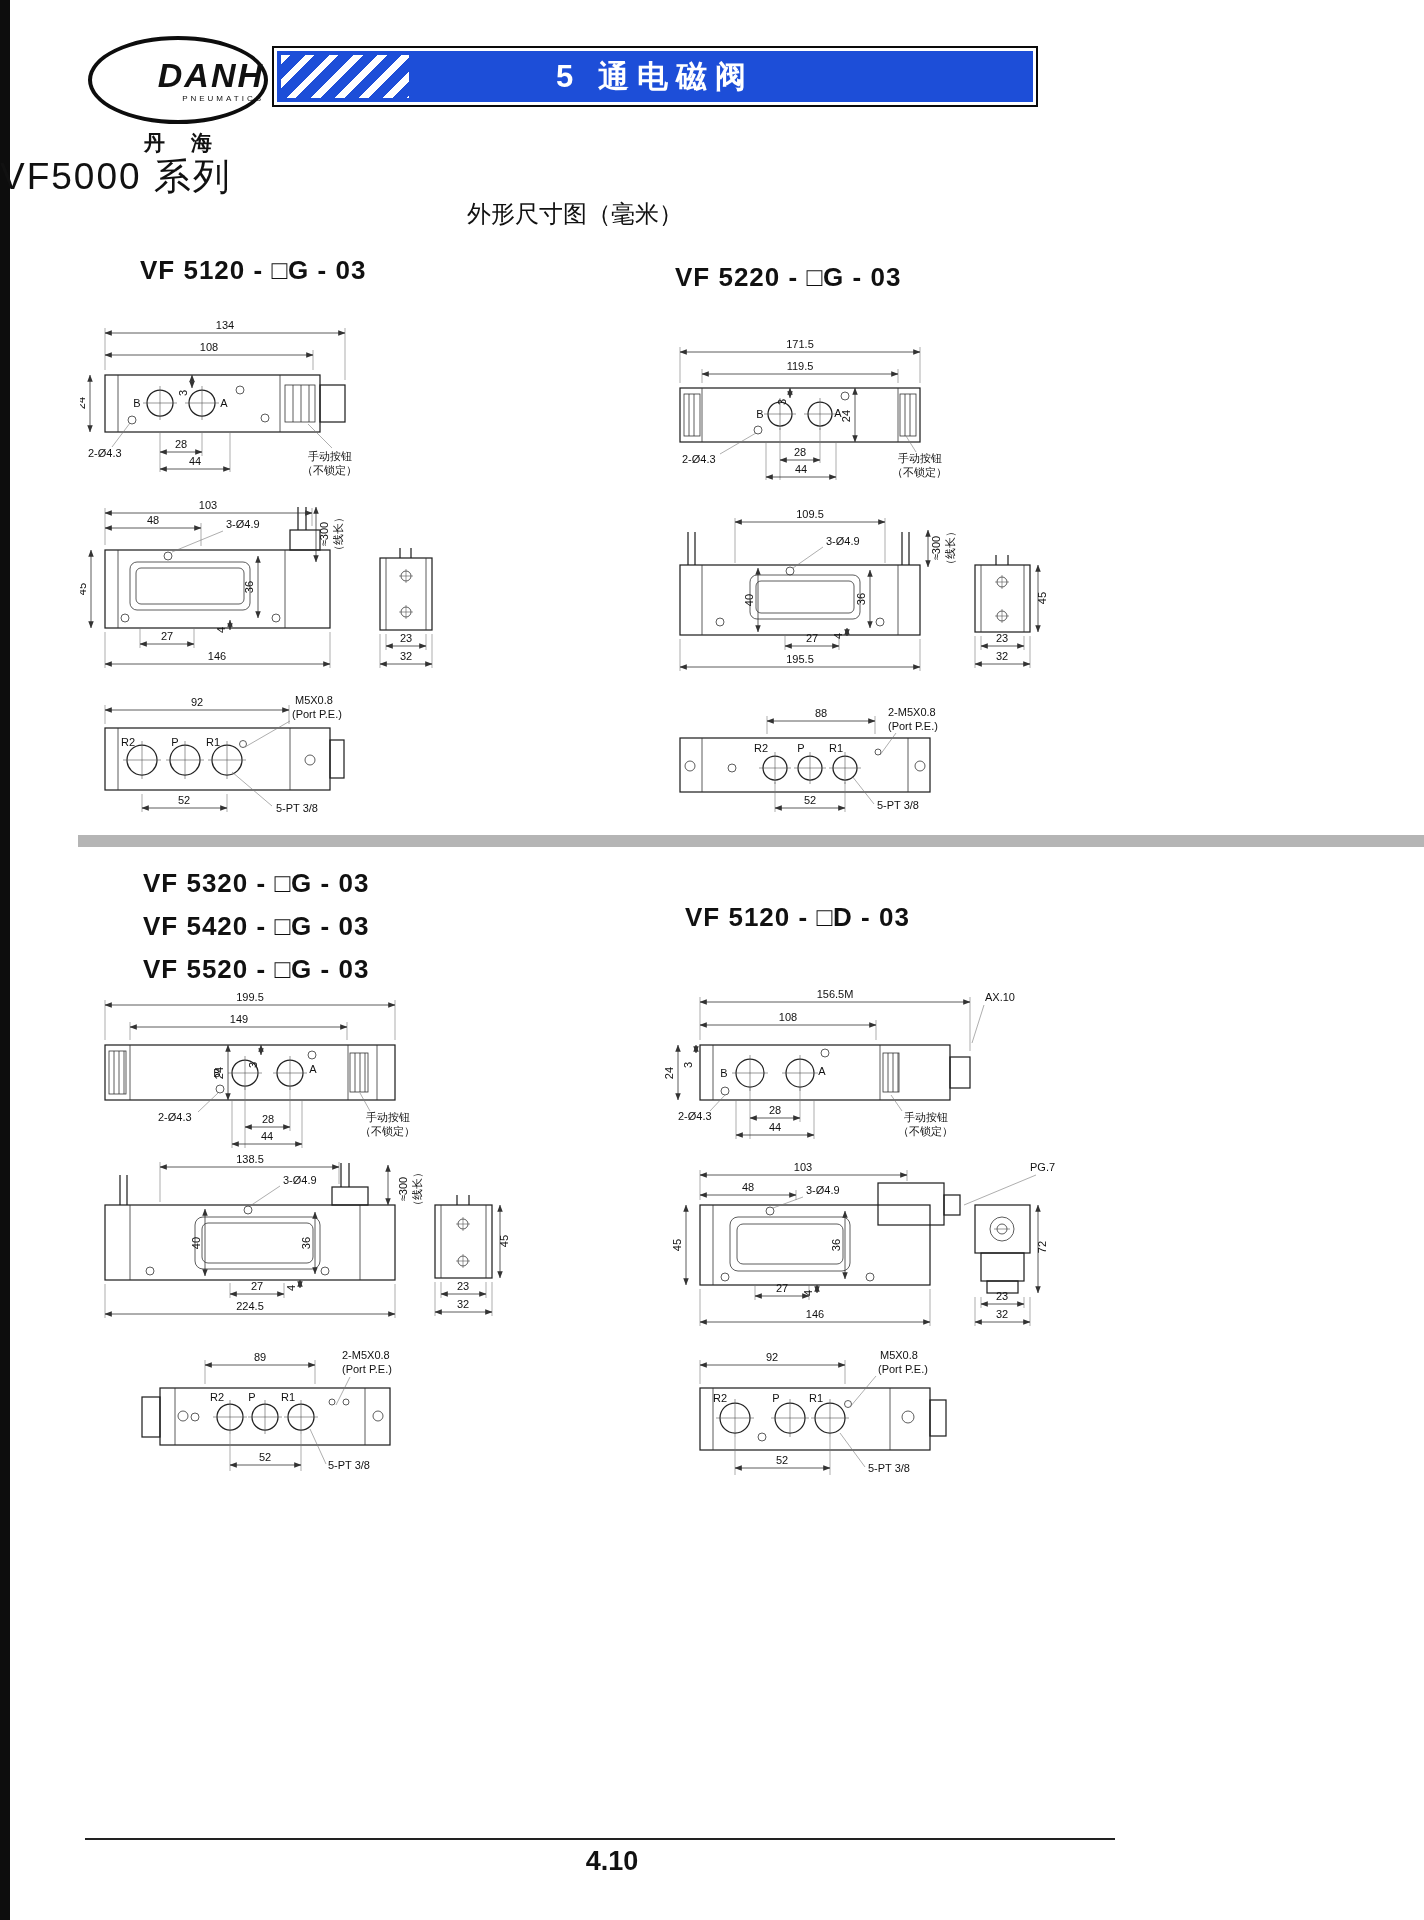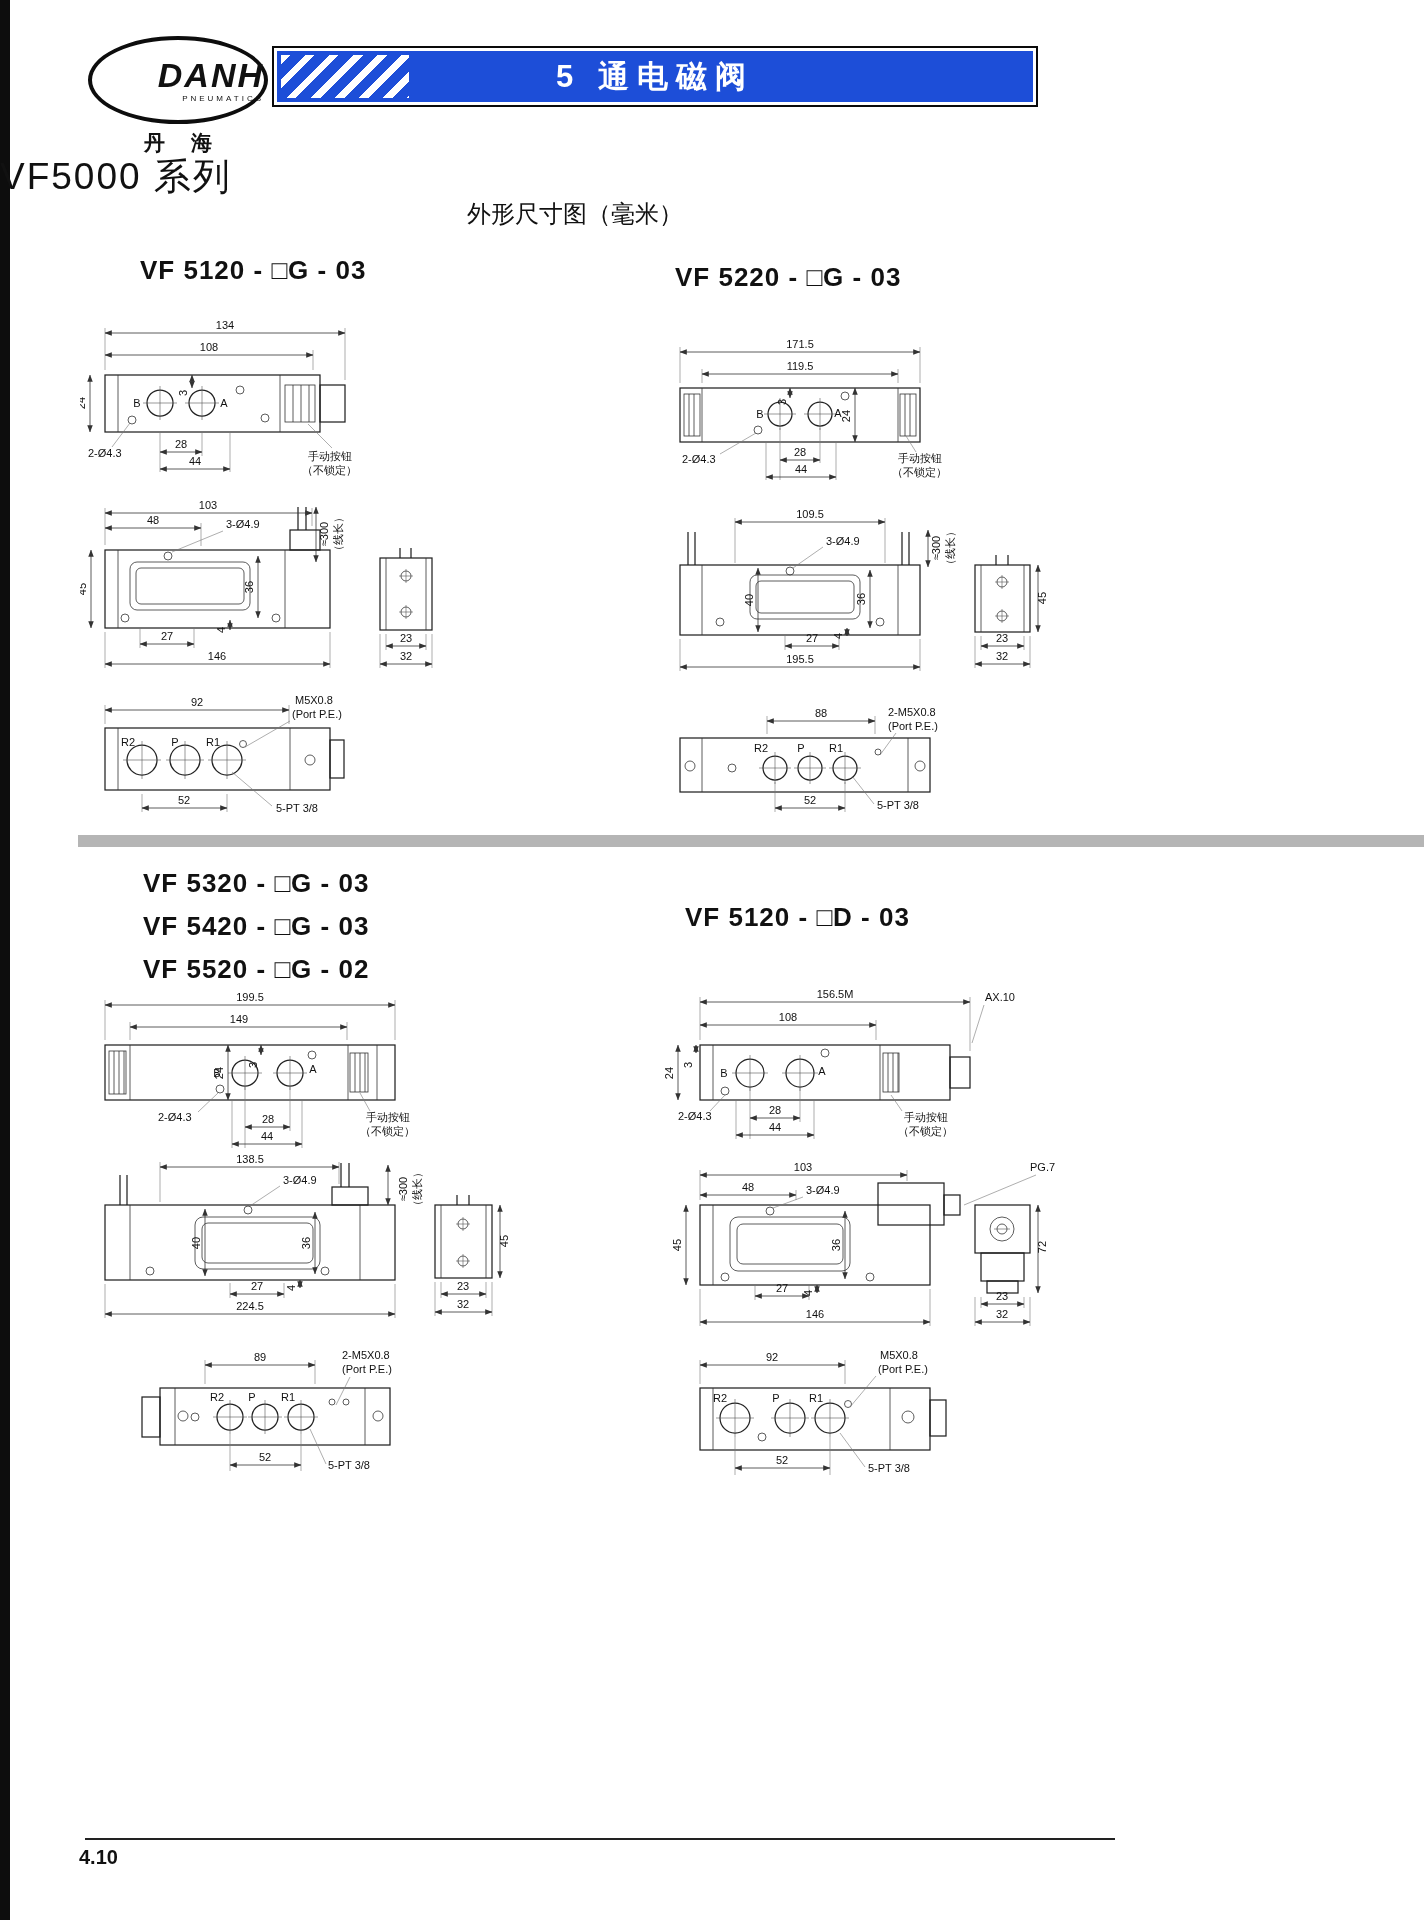--- a/index.html
+++ b/index.html
@@ -22,22 +22,22 @@
           color:#ffffff;font-size:31px;font-weight:bold;letter-spacing:8px;}
 
   .series{position:absolute;left:0;top:152px;width:1150px;
           font-size:37px;font-weight:normal;letter-spacing:2px;}
   .subtitle{position:absolute;left:0;top:198px;width:1150px;text-align:center;font-size:24px;}
 
   .sect-title{position:absolute;font-size:26px;font-weight:bold;letter-spacing:1px;white-space:nowrap;}
   .divider{position:absolute;left:78px;top:835px;width:1346px;height:12px;background:#b5b5b5;}
 
   .footrule{position:absolute;left:85px;top:1838px;width:1030px;height:2px;background:#222;}
-  .pagenum{position:absolute;left:79px;top:1846px;width:1030px;text-align:left;
-           font-size:20px;font-weight:bold;}
+  .pagenum{position:absolute;left:97px;top:1846px;width:1030px;text-align:center;
+           font-size:27px;font-weight:bold;}
 
   
   .drawing{position:absolute;}
   svg text{font-size:11px;fill:#111;text-anchor:middle;font-family:"Liberation Sans","DejaVu Sans",sans-serif;}
   svg text.ts{text-anchor:start;}
   .o{fill:none;stroke:#222;stroke-width:1.25;}
   .i{fill:none;stroke:#333;stroke-width:0.8;}
   .c{fill:none;stroke:#555;stroke-width:0.6;}
   .x{fill:none;stroke:#777;stroke-width:0.6;}
   .d{fill:none;stroke:#333;stroke-width:0.8;}
@@ -65,21 +65,21 @@
     <div class="htitle">5 通电磁阀</div>
   </div>
 
   <div class="series">VF5000 系列</div>
   <div class="subtitle">外形尺寸图（毫米）</div>
 
   <div class="sect-title" style="left:140px;top:255px;">VF 5120 - □G - 03</div>
   <div class="sect-title" style="left:675px;top:262px;">VF 5220 - □G - 03</div>
   <div class="sect-title" style="left:143px;top:868px;">VF 5320 - □G - 03</div>
   <div class="sect-title" style="left:143px;top:911px;">VF 5420 - □G - 03</div>
-  <div class="sect-title" style="left:143px;top:954px;">VF 5520 - □G - 02</div>
+  <div class="sect-title" style="left:143px;top:954px;">VF 5520 - □G - 03</div>
   <div class="sect-title" style="left:685px;top:902px;">VF 5120 - □D - 03</div>
 
   <div class="divider"></div>
 
   <svg id="svg1" class="drawing" style="left:80px;top:300px;" width="560" height="530" viewBox="0 0 560 530">
     <defs>
         <marker id="a1" viewBox="0 0 10 10" refX="9.5" refY="5" markerWidth="9" markerHeight="9" orient="auto-start-reverse">
           <path d="M0,1.2 L10,5 L0,8.8 Z" fill="#333"></path>
         </marker>
       </defs>

